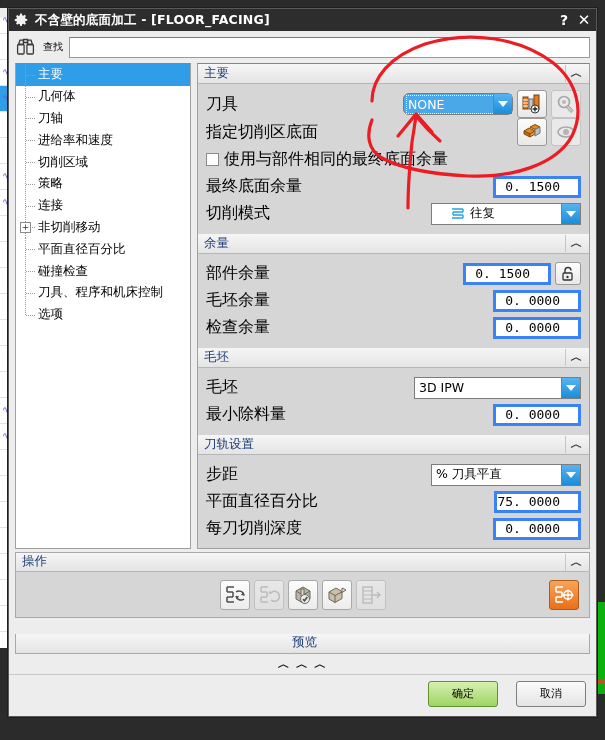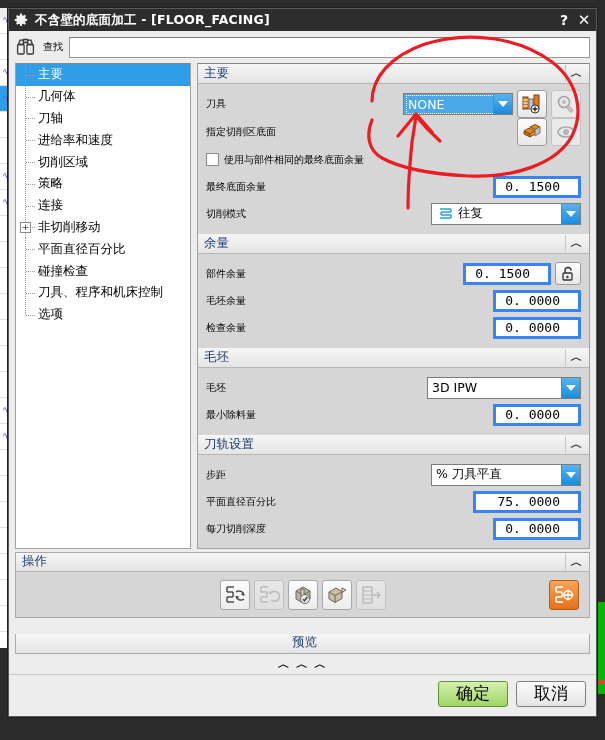--- a/index.html
+++ b/index.html
@@ -92,37 +92,37 @@
     border-bottom:1px solid #b6b6b6;
     display:flex; align-items:center; padding:0 2px 0 6px;
     font-size:12.5px; color:#1b3a73; cursor:pointer; flex:0 0 auto;
   }
   .grp-head .ttl{ flex:1 1 auto; border-bottom:1px dotted transparent;}
   .grp-head .chev{ width:22px; text-align:center; color:#333; font-size:12px; font-weight:bold;
                    border-left:1px solid #c6c6c6; }
   .grp-body { padding:6px 8px 7px 8px; background:#d6d6d6; }
 
   .row { display:flex; align-items:center; min-height:27px; }
-  .row .lbl { font-size:10px; white-space:nowrap; }
+  .row .lbl { font-size:16px; white-space:nowrap; }
   .row .spacer { flex:1 1 auto; }
 
   .combo {
     height:22px; background:#ffffff; border:1px solid #7d7d7d;
     display:flex; align-items:center; font-size:12.5px; padding-left:4px;
   }
   .combo .val { flex:1 1 auto; white-space:nowrap; overflow:hidden; }
   .combo .arrow {
     width:19px; align-self:stretch; flex:0 0 auto;
     background:linear-gradient(#56b4f0,#1a8ddb);
     border-left:1px solid #7d7d7d;
     display:flex; align-items:center; justify-content:center;
   }
   .combo .arrow i{ width:0;height:0;border-left:5px solid transparent;border-right:5px solid transparent;
                    border-top:6px solid #ffffff; display:block; }
-  .combo.sel-blue { background:#4aa8e8; }
+  .combo.sel-blue { background:#4aa8e8;border-radius:6px; }
   .combo.sel-blue .val { color:#ffffff; outline:1px dotted #ffffff; outline-offset:1px; }
 
   .numbox {
     height:22px; background:#ffffff; border:3px solid #3b82f6;
     font-family:"DejaVu Sans Mono","Liberation Mono",monospace; font-size:13px;
     display:flex; align-items:center; justify-content:flex-end;
     padding-right:18px; overflow:hidden; white-space:nowrap;
   }
 
   .iconbtn {
@@ -147,22 +147,22 @@
   .op-btn.accent { position:absolute; right:8px; border-color:#b05c18;
                    background:linear-gradient(#f7a457,#e8701a); }
   .sep-line { height:3px; }
   .arrows3 { height:20px; display:flex; align-items:center; justify-content:center; gap:5px;
              background:#ededed; color:#111; font-size:12px; font-weight:bold; letter-spacing:1px;}
 
   
   .footer { flex:0 0 auto; height:42px; display:flex; align-items:center; justify-content:flex-end;
             padding:0 10px 4px 0; background:#ededed; border-top:1px solid #c8c8c8; }
   .btn { height:26px; min-width:70px; border:1px solid #7f7f7f; border-radius:3px;
-         font-size:17px; font-family:"DejaVu Sans","Liberation Sans",sans-serif;
-         display:flex; align-items:center; justify-content:center; margin-left:8px; cursor:pointer;
+         font-size:11px; font-family:"DejaVu Sans","Liberation Sans",sans-serif;
+         display:flex; align-items:center; justify-content:center; margin-left:18px; cursor:pointer;
          background:linear-gradient(#fbfbfb,#e4e4e4); }
   .btn.ok { background:linear-gradient(#d6f0b0,#9fd465); border-color:#5f9430; }
 
   
   .watermark { position:absolute; right:4px; bottom:2px; color:#c9c9c9; font-size:14px;
                font-family:"DejaVu Serif","Liberation Serif",serif; letter-spacing:1px; white-space:nowrap;}
 
   
   .annot { position:absolute; left:0; top:0; width:605px; height:740px; pointer-events:none; }
 </style>
@@ -364,21 +364,21 @@
 
           <div class="row">
             <span class="lbl">最终底面余量</span>
             <span class="spacer"></span>
             <div class="numbox" style="width:88px">0. 1500</div>
           </div>
 
           <div class="row">
             <span class="lbl">切削模式</span>
             <span class="spacer"></span>
-            <div class="combo" style="width:150px;padding-left:4px">
+            <div class="combo" style="width:150px;padding-left:16px">
               <span style="margin:0 4px 0 2px;display:flex;">
                 <svg width="16" height="14" viewBox="0 0 16 14">
                   <path d="M2 2h11M13 2v3M13 5H3M3 5v3M3 8h10M13 8v3M13 11H2" fill="none" stroke="#25a3dd" stroke-width="1.4"></path>
                 </svg>
               </span>
               <span class="val">往复</span>
               <span class="arrow">
                   <i></i>
                 </span>
             </div>
@@ -415,21 +415,21 @@
         </div>
 
         <div class="grp-head">
           <span class="ttl">毛坯</span>
           <span class="chev">︿</span>
         </div>
         <div class="grp-body">
           <div class="row">
             <span class="lbl">毛坯</span>
             <span class="spacer"></span>
-            <div class="combo" style="width:154px">
+            <div class="combo" style="width:167px">
               <span class="val">3D IPW</span>
               <span class="arrow">
                   <i></i>
                 </span>
             </div>
           </div>
           <div class="row">
             <span class="lbl">最小除料量</span>
             <span class="spacer"></span>
             <div class="numbox" style="width:88px">0. 0000</div>
@@ -447,21 +447,21 @@
             <div class="combo" style="width:150px">
               <span class="val">% 刀具平直</span>
               <span class="arrow">
                   <i></i>
                 </span>
             </div>
           </div>
           <div class="row">
             <span class="lbl">平面直径百分比</span>
             <span class="spacer"></span>
-            <div class="numbox" style="width:108px">75. 0000</div>
+            <div class="numbox" style="width:87px">75. 0000</div>
           </div>
           <div class="row">
             <span class="lbl">每刀切削深度</span>
             <span class="spacer"></span>
             <div class="numbox" style="width:88px">0. 0000</div>
           </div>
         </div>
 
       </div>
     </div>

